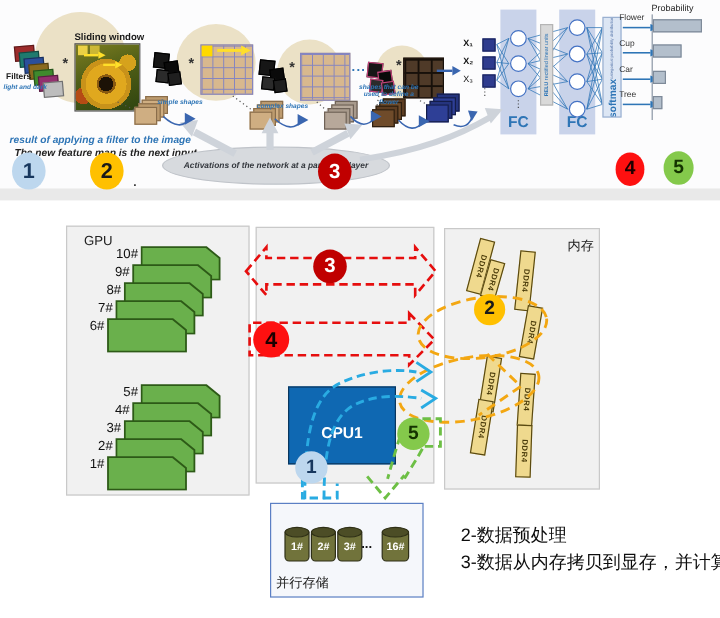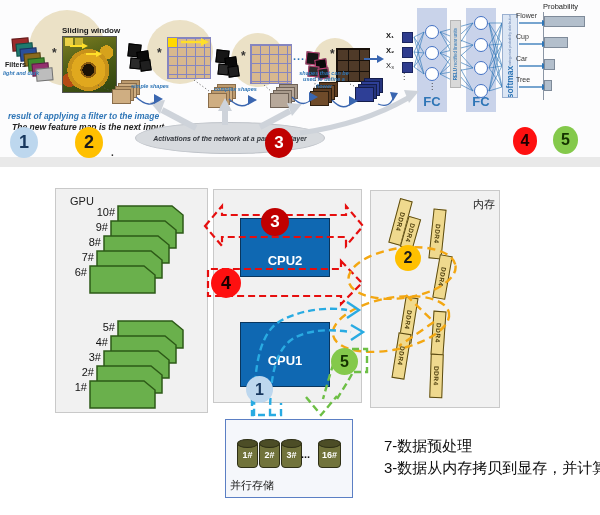--- a/index.html
+++ b/index.html
@@ -126,23 +126,20 @@
   <div class="badge b-green" style="left:553px;top:126px;width:25px;height:28px;font-size:16px">5</div>
   <div class="abs" style="left:111px;top:147px;font-size:10px;font-weight:bold;color:#333">.</div>
 
   <div class="panel" style="left:55px;top:188px;width:153px;height:225px"></div>
   <div class="panel" style="left:213px;top:189px;width:149px;height:214px"></div>
   <div class="panel" style="left:370px;top:190px;width:130px;height:218px"></div>
 
   <div class="boxlabel" style="left:70px;top:195px">GPU</div>
   <div class="boxlabel" style="left:445px;top:197px;width:50px;text-align:right">内存</div>
 
-  <div class="cpu" style="left:240px;top:218px;width:90px;height:59px;padding-bottom:8px">
-    <span>CPU2</span>
-  </div>
   <div class="cpu" style="left:240px;top:322px;width:90px;height:65px;padding-bottom:18px">
     <span>CPU1</span>
   </div>
 
   <div class="abs" style="left:225px;top:419px;width:128px;height:79px;background:#f5f7fb;border:1.5px solid #5b7fc4;z-index:1"></div>
   <div class="boxlabel" style="left:230px;top:478px">并行存储</div>
   <div class="abs" style="left:301px;top:448px;font-weight:bold;font-size:11px;color:#111;z-index:3">...</div>
 
   <div class="badge b-blue" style="left:246px;top:376px;width:27px;height:27px;font-size:16px">1</div>
   <div class="badge b-amber" style="left:395px;top:245px;width:26px;height:26px;font-size:16px">2</div>
@@ -416,15 +413,15 @@
     </div>
     <div class="cyl" style="position: absolute; left: 259px; top: 441px; width: 21px; height: 27px;">
       <span>2#</span>
     </div>
     <div class="cyl" style="position: absolute; left: 281px; top: 441px; width: 21px; height: 27px;">
       <span>3#</span>
     </div>
     <div class="cyl" style="position: absolute; left: 318px; top: 441px; width: 23px; height: 27px;">
       <span>16#</span>
     </div>
-    <div class="legend-line" style="position: absolute; top: 437px;">7-数据预处理</div>
+    <div class="legend-line" style="position: absolute; top: 437px;">2-数据预处理</div>
     <div class="legend-line" style="position: absolute; top: 459px;">3-数据从内存拷贝到显存，并计算</div>
   </div>
 
 </body></html>

